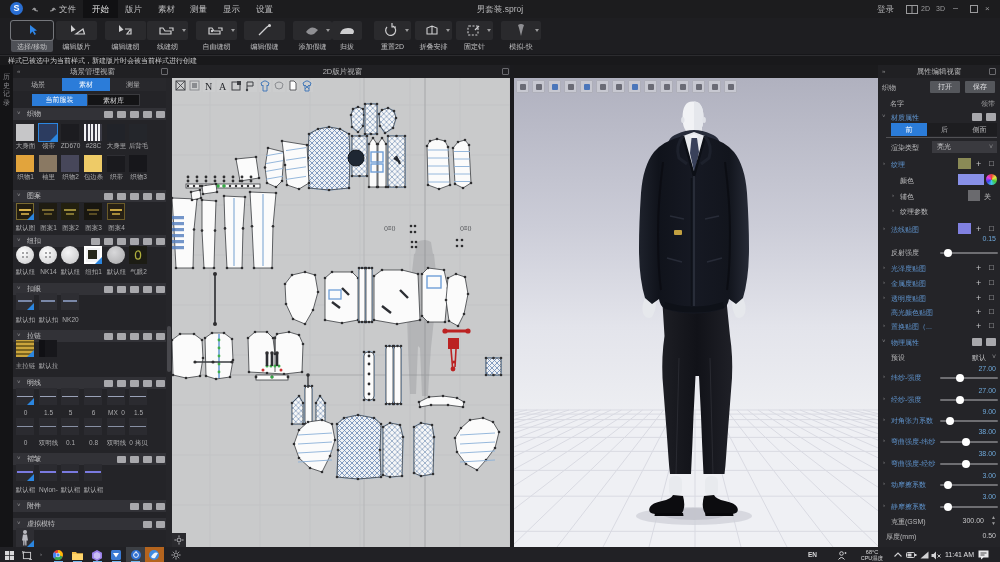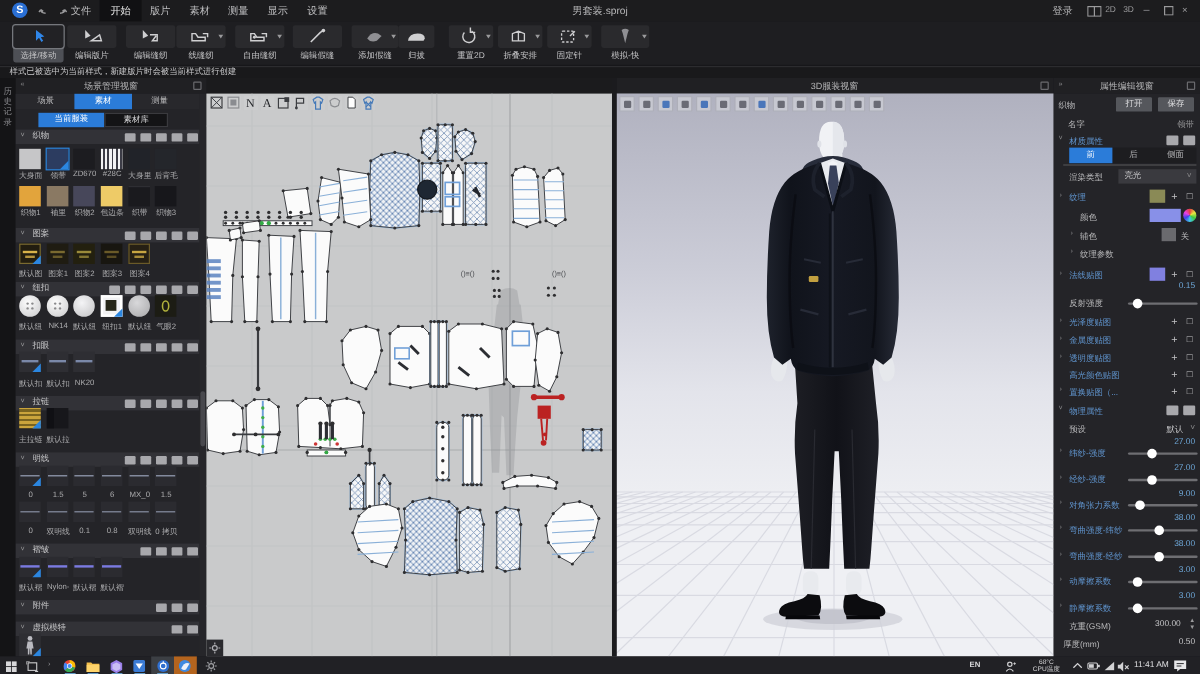--- a/index.html
+++ b/index.html
@@ -136,21 +136,21 @@
     <div class="rbtn" style="left:501px;width:40px;">
       <div class="ic"><svg width="40" height="19" viewBox="0 0 40 19">
             <path d="M17 4 q3-2 6 0 l-1 3 -2 8 -2-8Z" fill="#8f8f93"></path>
           </svg><span class="drop"></span></div>
       <div class="lb">模拟-快</div>
     </div>
   </div>
   <div id="statusline" class="abs">样式已被选中为当前样式，新建版片时会被当前样式进行创建</div>
 
   <div class="wtitle" style="left:13px;width:159px;">场景管理视窗<span style="position:absolute;left:4px;top:0;color:#8a8a8c;font-size:6px;">«</span><span style="position:absolute;right:4px;top:2.5px;width:7px;height:7px;border:1px solid #6a6a6e;border-radius:1px;"></span></div>
-  <div class="wtitle" style="left:513px;width:365px;">3D服装视窗<span style="position:absolute;right:4px;top:2.5px;width:7px;height:7px;border:1px solid #6a6a6e;border-radius:1px;"></span></div>
+  <div class="wtitle" style="left:172px;width:341px;">2D版片视窗<span style="position:absolute;right:4px;top:2.5px;width:7px;height:7px;border:1px solid #6a6a6e;border-radius:1px;"></span></div>
   <div class="wtitle" style="left:878px;width:122px;">属性编辑视窗<span style="position:absolute;left:4px;top:0;color:#8a8a8c;font-size:6px;">»</span><span style="position:absolute;right:4px;top:2.5px;width:7px;height:7px;border:1px solid #6a6a6e;border-radius:1px;"></span></div>
 
   <div id="leftstrip" class="abs">
       <div style="position:absolute;left:2px;top:8px;width:9px;font-size:7px;color:#8a8a8e;line-height:8.5px;text-align:center;">历史记录</div>
     </div>
   <div id="leftpanel" class="abs">
       <div style="position:absolute;left:0;top:0;width:159px;height:13px;background:#28282c;color:#b8b8ba;font-size:7px;">
         <span style="position:absolute;left:18px;line-height:13px;">场景</span>
         <div style="position:absolute;left:49px;width:48px;height:13px;background:#2b7cd9;color:#fff;text-align:center;line-height:13px;">素材</div>
         <span style="position:absolute;left:113px;line-height:13px;">测量</span>

